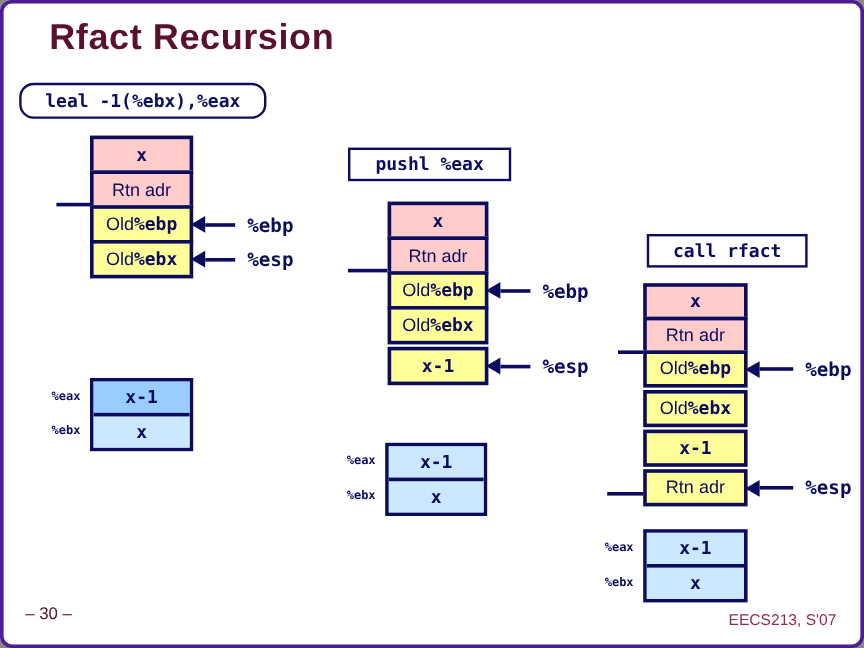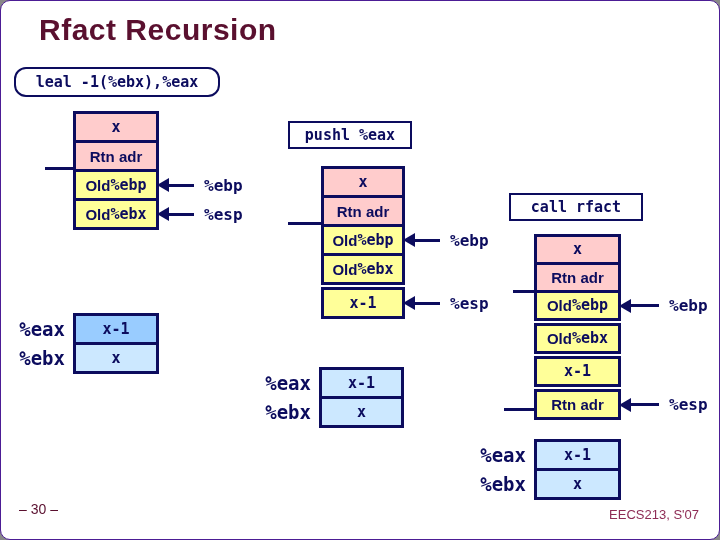--- a/index.html
+++ b/index.html
@@ -4,39 +4,39 @@
 <style>
   :root{
     --navy:#0c0c5e; --pink:#ffcccc; --yellow:#ffff99;
     --blue-med:#99ccff; --blue-light:#cce8ff;
     --title:#5a102f; --footer:#8e2c55; --bg:#ffffff;
   }
   html,body{margin:0;padding:0;background:#888;}
   .slide{
     position:relative; width:720px; height:540px; background:var(--bg);
     font-family:"Liberation Sans", sans-serif; overflow:hidden;
-    border:1px solid #4c1d95; border-radius:10px; box-sizing:border-box;
+    border:3px solid #4c1d95; border-radius:10px; box-sizing:border-box;
   }
   .title{
     position:absolute; left:38px; top:12px; font-size:30px; font-weight:bold;
     color:var(--title); letter-spacing:0.5px;
   }
   .codebox{
     position:absolute; box-sizing:border-box; border:2px solid var(--navy);
     background:#fff; color:var(--navy);
     font-family:"DejaVu Sans Mono", monospace; font-weight:bold; font-size:15px;
     display:flex; align-items:center; justify-content:center; white-space:pre;
   }
   .cell{
     position:absolute; box-sizing:border-box; border:3px solid var(--navy);
     display:flex; align-items:center; justify-content:center;
     color:var(--navy); font-weight:bold; font-size:15px; line-height:1;
   }
   .cell .mono{font-family:"DejaVu Sans Mono", monospace; font-weight:bold;}
-  .cell .sans{font-family:"Liberation Sans", sans-serif; font-weight:bold;}
+  .cell .sans{font-family:"Liberation Sans", sans-serif; font-weight:normal;}
   .pink{background:var(--pink);} .yellow{background:var(--yellow);}
   .frameline{position:absolute; height:3px; background:var(--navy);}
   .ptr{
     position:absolute; display:flex; align-items:center; height:18px;
   }
   .ptr .head{
     width:0; height:0; border-top:7px solid transparent;
     border-bottom:7px solid transparent; border-right:12px solid var(--navy);
   }
   .ptr .shaft{height:3px; background:var(--navy);}
@@ -48,39 +48,39 @@
     position:absolute; box-sizing:border-box; border:3px solid var(--navy);
   }
   .regrow{
     height:26px; display:flex; align-items:center; justify-content:center;
     color:var(--navy); font-family:"DejaVu Sans Mono", monospace;
     font-weight:bold; font-size:15px;
   }
   .regrow + .regrow{border-top:3px solid var(--navy);}
   .reglbl{
     position:absolute; width:54px; text-align:right; color:var(--navy);
-    font-family:"DejaVu Sans Mono", monospace; font-weight:bold; font-size:19px;
+    font-family:"DejaVu Sans Mono", monospace; font-weight:bold; font-size:10px;
     line-height:26px; height:26px;
   }
   .pagenum{
     position:absolute; left:18px; top:500px; font-size:14px; color:var(--title);
   }
   .footer{
     position:absolute; right:20px; top:506px; font-size:13px; color:var(--footer);
   }
 </style>
 </head>
 <body>
 
 <div class="slide">
   <div class="title">Rfact Recursion</div>
   <div id="diagram">
       <div class="codebox" style="left: 13px; top: 66px; width: 206px; height: 30px; border-radius: 12px;">leal -1(%ebx),%eax</div>
-      <div class="codebox" style="left: 287px; top: 120px; width: 124px; height: 28px;">pushl %eax</div>
-      <div class="codebox" style="left: 508px; top: 192px; width: 134px; height: 28px; text-align: center;">call rfact</div>
+      <div class="codebox" style="left: 287px; top: 120px; width: 136px; height: 28px;">pushl %eax</div>
+      <div class="codebox" style="left: 536px; top: 192px; width: 134px; height: 28px; text-align: center;">call rfact</div>
       <div class="frameline" style="left: 44px; top: 166px; width: 28px;"></div>
       <div class="frameline" style="left: 287px; top: 221px; width: 33px;"></div>
       <div class="frameline" style="left: 512px; top: 289px; width: 21px;"></div>
       <div class="frameline" style="left: 503px; top: 407px; width: 31px;"></div>
       <div class="cell pink" style="left: 72px; top: 110px; width: 86px; height: 32px;">
         <span class="mono">x</span>
       </div>
       <div class="cell pink" style="left: 72px; top: 139px; width: 86px; height: 32px;">
         <span class="sans">Rtn adr</span>
       </div>

